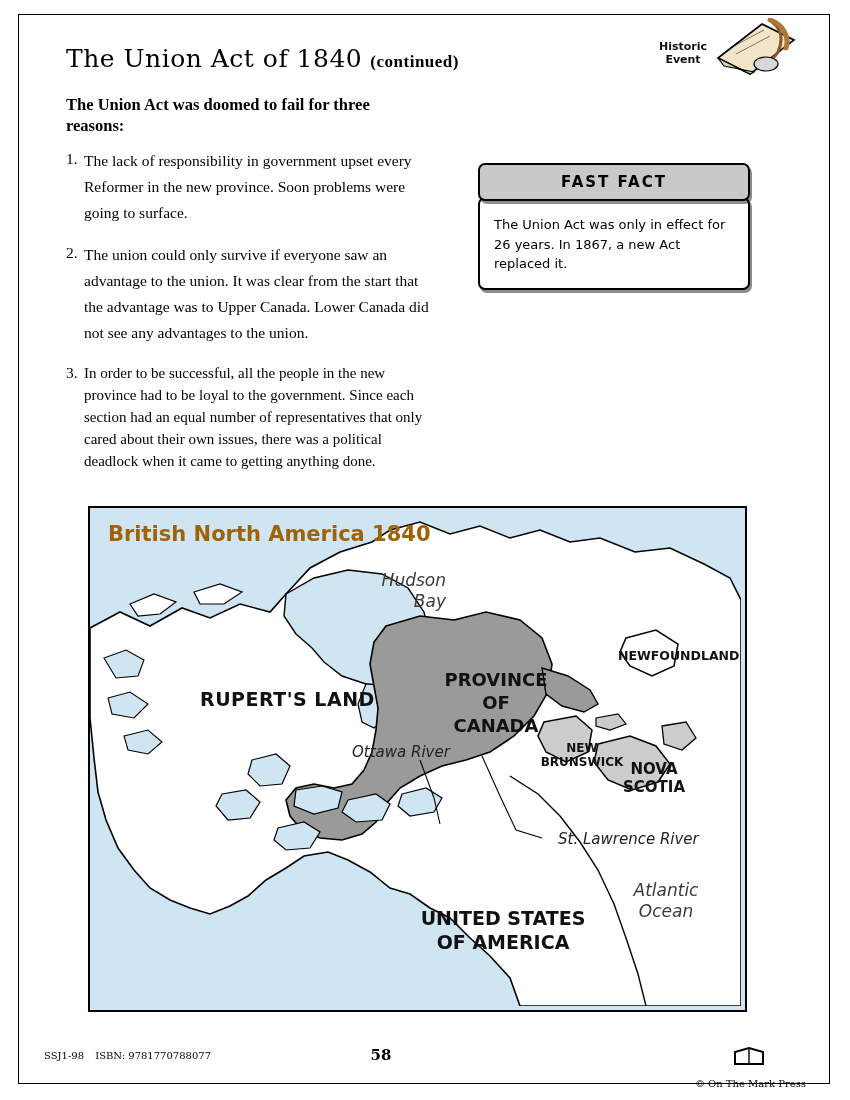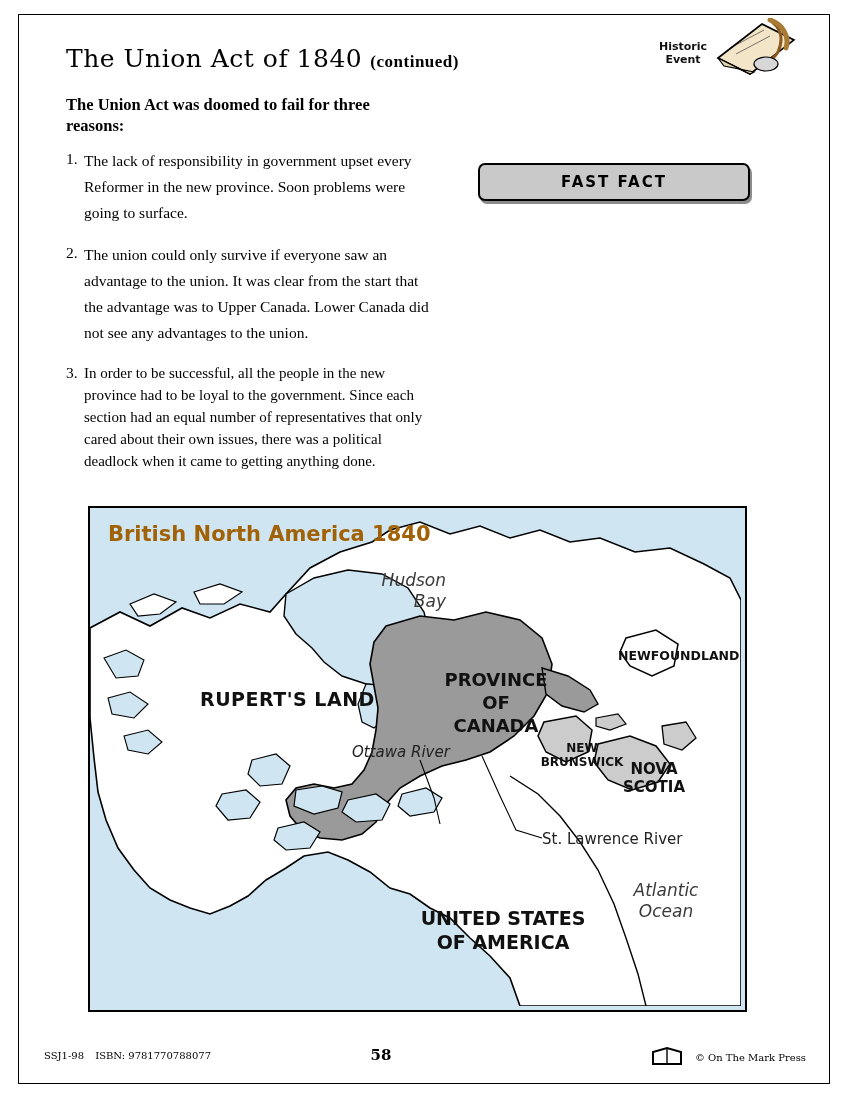--- a/index.html
+++ b/index.html
@@ -170,21 +170,21 @@
     color: #111;
     z-index: 6;
   }
   .l-hudson { left: 246px; top: 62px; width: 110px; text-align: right; font-style: italic; font-size: 17px; line-height: 21px; color: #3a3a3a; }
   .l-rupert { left: 110px; top: 180px; font-weight: bold; font-size: 19px; letter-spacing: 0.5px; }
   .l-province { left: 346px; top: 160px; width: 120px; text-align: center; font-weight: bold; font-size: 18px; line-height: 23px; }
   .l-newfound { left: 528px; top: 140px; font-weight: bold; font-size: 12.5px; }
   .l-ottawa { left: 262px; top: 235px; font-style: italic; font-size: 15px; color: #222; }
   .l-newbruns { left: 448px; top: 233px; width: 88px; text-align: center; font-weight: bold; font-size: 12px; line-height: 14px; }
   .l-nova { left: 524px; top: 252px; width: 80px; text-align: center; font-weight: bold; font-size: 15px; line-height: 18px; }
-  .l-stlaw { left: 452px; top: 322px; font-size: 15px; color: #222; text-align: center; }
+  .l-stlaw { left: 468px; top: 322px; font-style: italic; font-size: 15px; color: #222; text-align: center; }
   .l-usa { left: 318px; top: 398px; width: 190px; text-align: center; font-weight: bold; font-size: 19px; line-height: 24px; }
   .l-atlantic { left: 524px; top: 372px; width: 104px; text-align: center; font-style: italic; font-size: 17px; line-height: 21px; color: #3a3a3a; }
 
   
   .footer-left {
     position: absolute;
     left: 44px;
     top: 1050px;
     font-size: 10px;
     font-family: "DejaVu Serif", serif;
@@ -202,20 +202,21 @@
   }
   .footer-right {
     position: absolute;
     right: 44px;
     top: 1046px;
     display: flex;
     align-items: center;
     gap: 10px;
     font-size: 10px;
     font-family: "DejaVu Serif", serif;
+    flex-direction: column;
   }
 </style>
 </head>
 <body>
 
 <div class="page-border"></div>
 
 <div class="title">
   <span class="main">The Union Act of 1840</span>
   <span class="cont">(continued)</span>
@@ -249,20 +250,21 @@
     <div class="list-text">The union could only survive if everyone saw an advantage to the union. It was clear from the start that the advantage was to Upper Canada. Lower Canada did not see any advantages to the union.</div>
   </div>
   <div class="list-item item3">
     <div class="list-num">3.</div>
     <div class="list-text">In order to be successful, all the people in the new province had to be loyal to the government. Since each section had an equal number of representatives that only cared about their own issues, there was a political deadlock when it came to getting anything done.</div>
   </div>
 </div>
 
 <div class="fastfact">
   <div class="ff-head">FAST FACT</div>
+  <div class="ff-body">The Union Act was only in effect for 26 years. In 1867, a new Act replaced it.</div>
 </div>
 
 <div class="map-frame">
   <div class="map-title">British North America 1840</div>
 
   <svg width="651" height="498" viewBox="0 0 651 498">
 
     <rect x="0" y="0" width="651" height="498" fill="#cfe6f2"></rect>
 
     <path d="M0,120 L30,104 L60,118 L92,100 L120,110 L150,96 L180,104 L196,86

